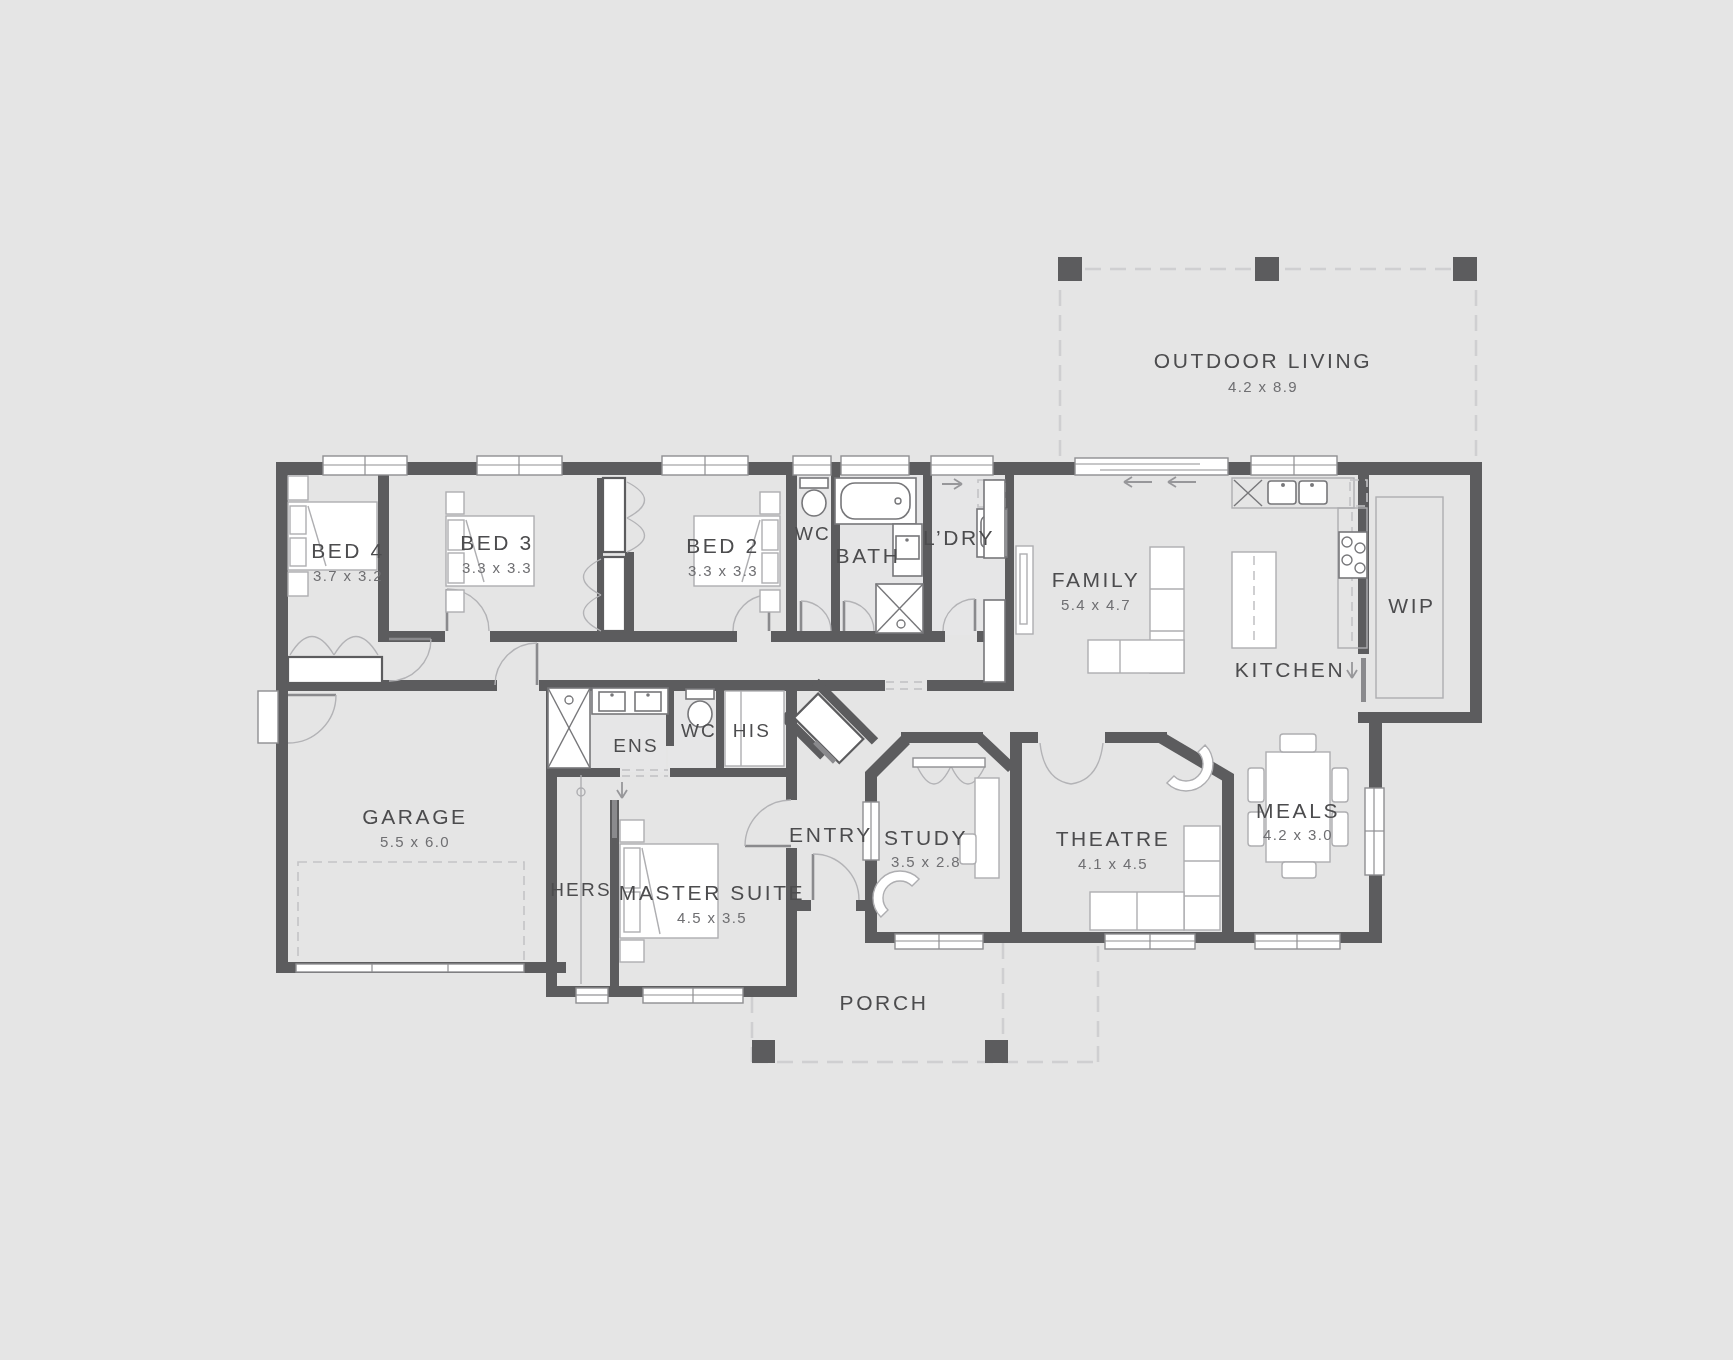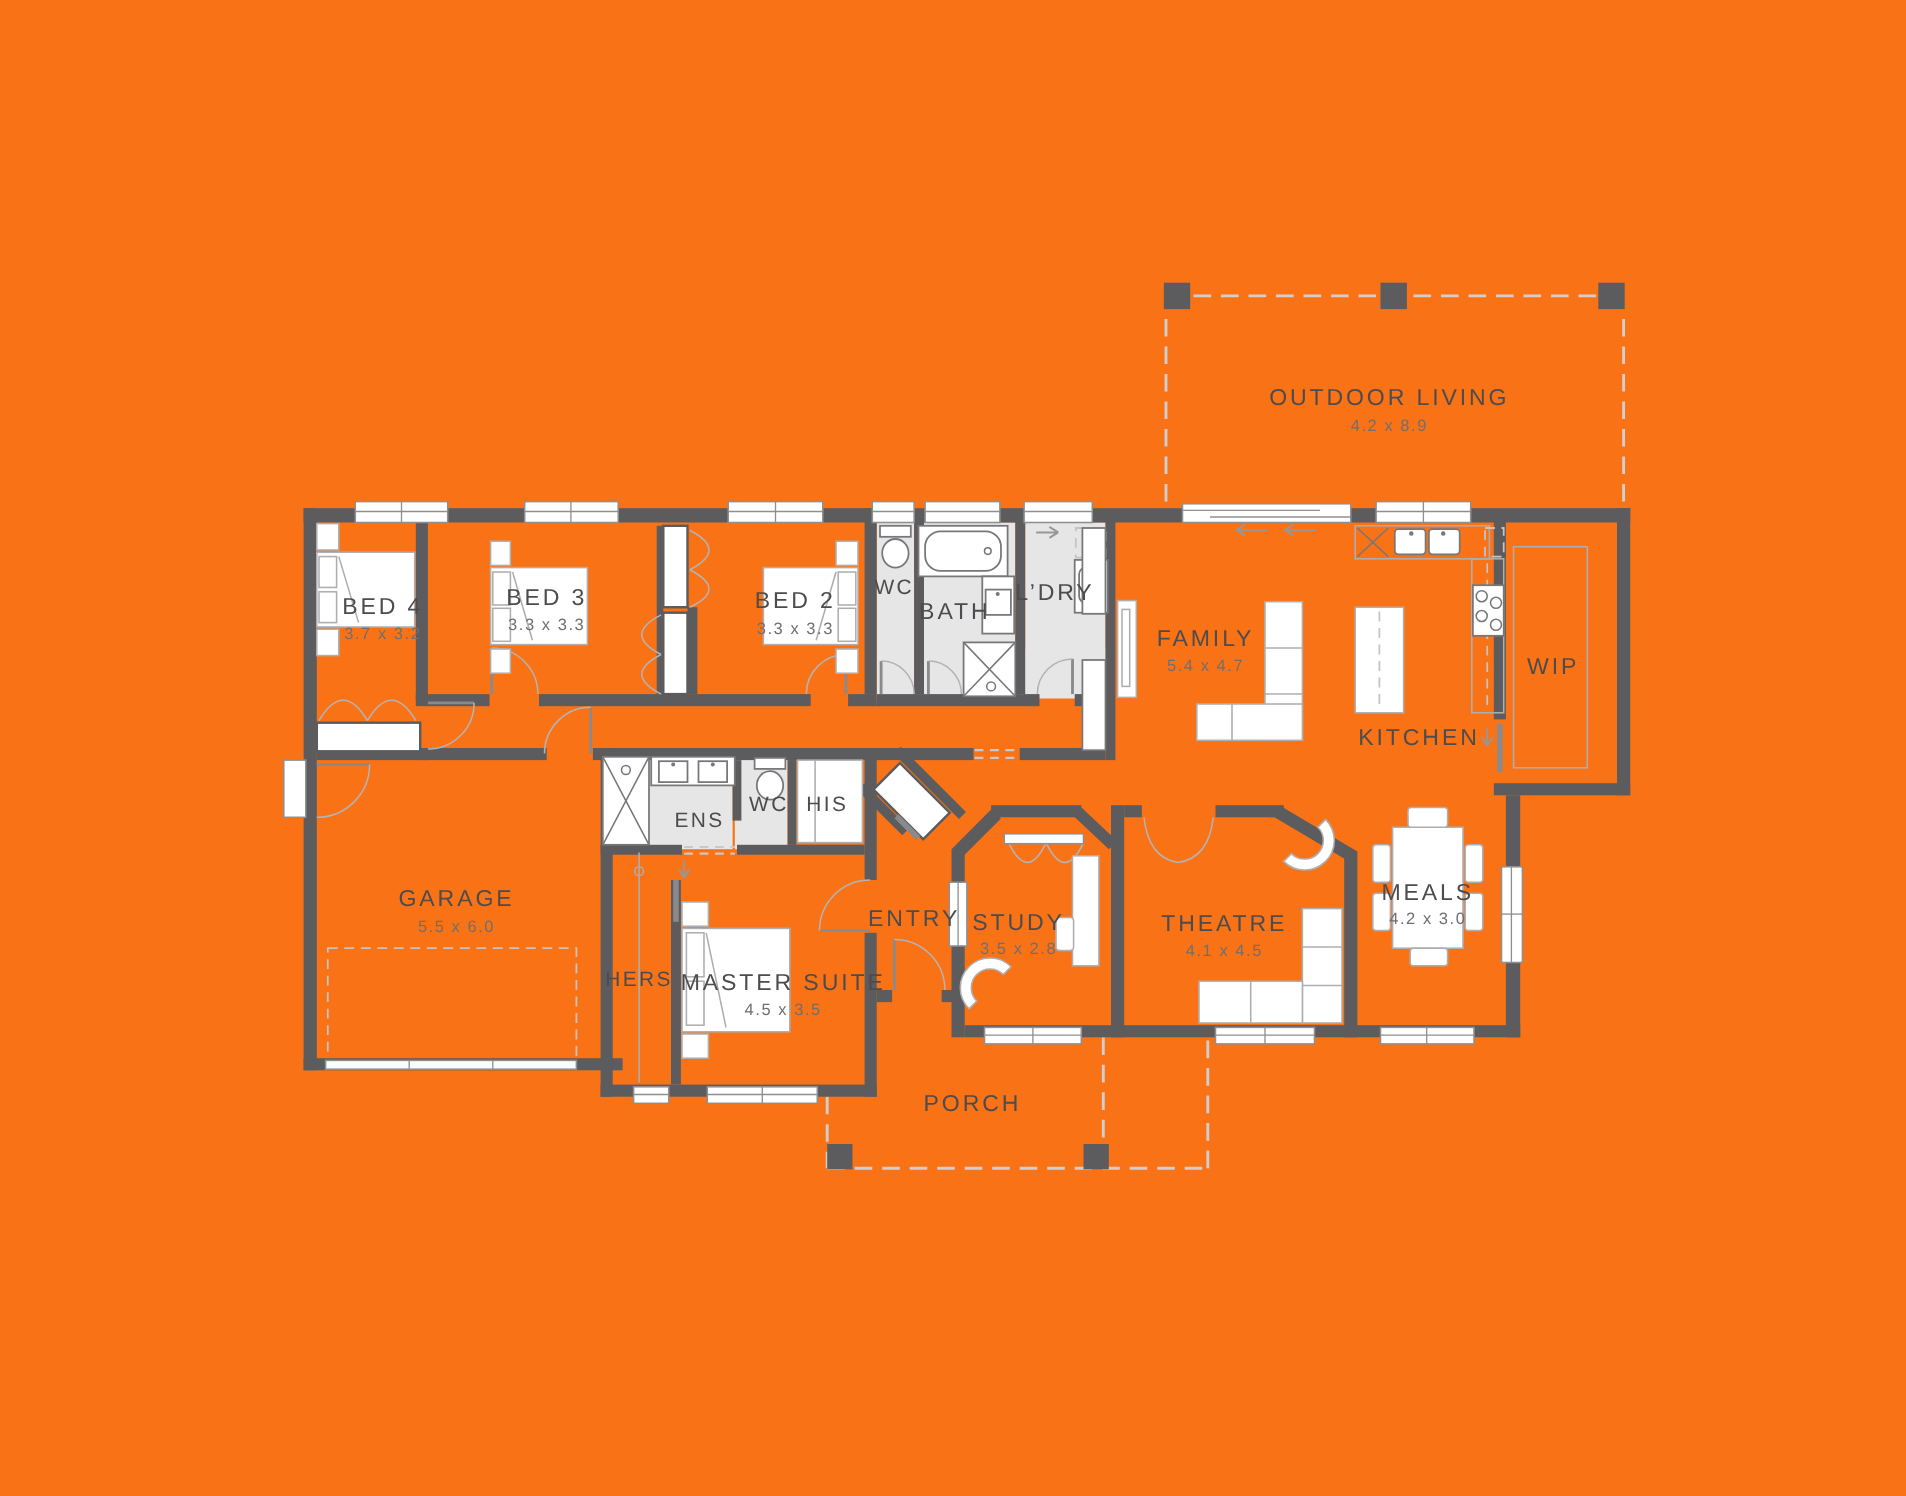--- a/index.html
+++ b/index.html
@@ -1,16 +1,16 @@
 <!DOCTYPE html>
 <html><head>
 <meta charset="utf-8">
 <style>
   html,body{margin:0;padding:0;background:#ffffff;}
-  .stage{position:relative;width:1733px;height:1360px;background:#f97316;overflow:hidden;
+  .stage{position:relative;width:1733px;height:1360px;background:#e5e5e5;overflow:hidden;
          font-family:"Liberation Sans", sans-serif;}
   svg{position:absolute;inset:0;}
   .wall{fill:#5c5c5e;stroke:none;}
   .wet{fill:#e6e6e7;stroke:none;}
   .furn{fill:#ffffff;stroke:#aeaeb1;stroke-width:1.4;}
   .furnln{fill:none;stroke:#aeaeb1;stroke-width:1.4;}
   .robe{fill:#ffffff;stroke:#5c5c5e;stroke-width:2.2;}
   .fix{fill:#ffffff;stroke:#77777a;stroke-width:1.6;}
   .fixln{fill:none;stroke:#77777a;stroke-width:1.4;}
   .win{fill:#ffffff;stroke:#8f8f92;stroke-width:1.4;}

